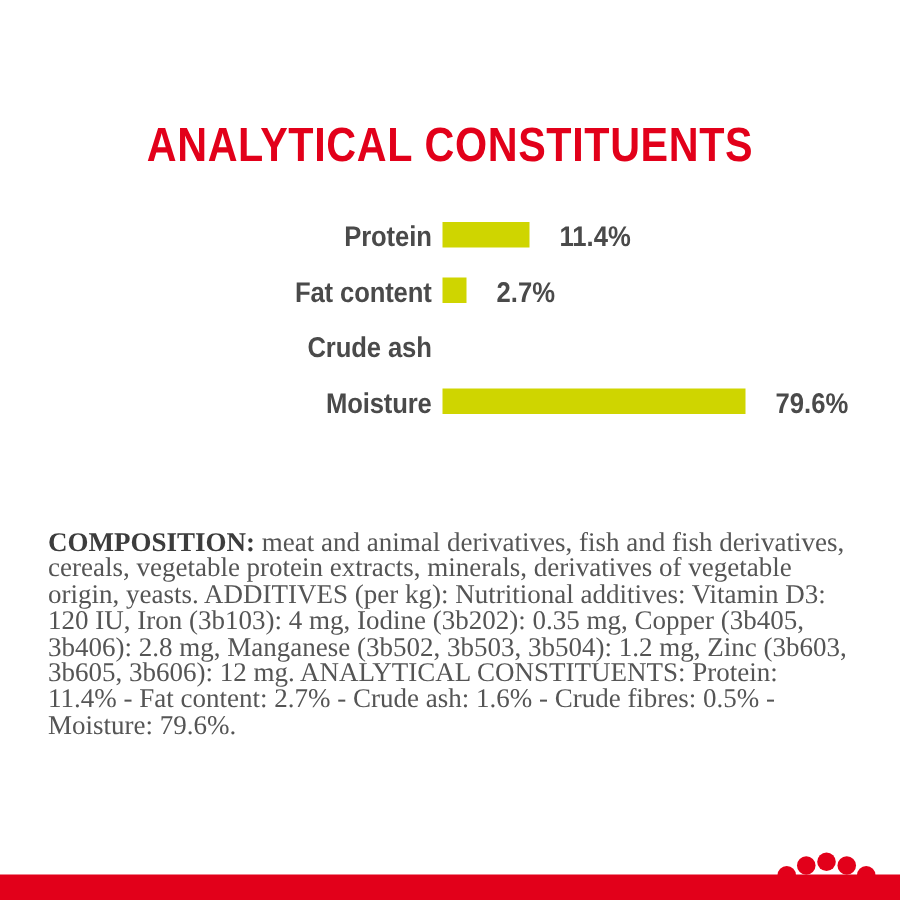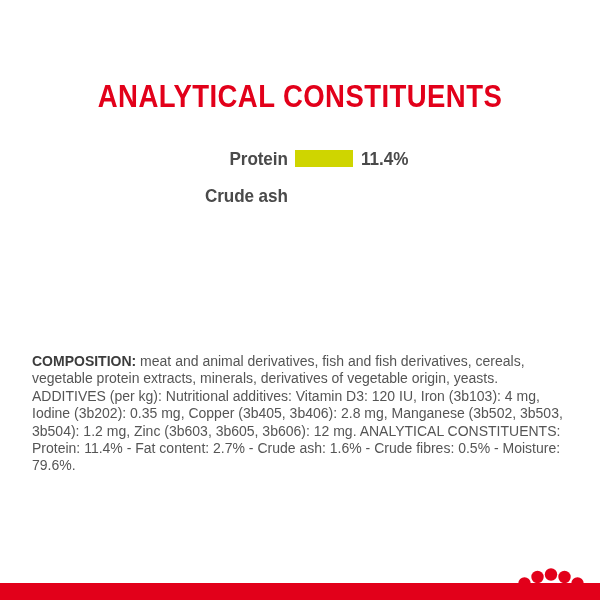--- a/index.html
+++ b/index.html
@@ -60,22 +60,23 @@
     font-family: "Liberation Sans Narrow", "Liberation Sans", sans-serif;
     font-weight: bold;
     font-size: 19px;
     letter-spacing: -0.1px;
     white-space: nowrap;
     transform: scaleX(0.9);
     transform-origin: right center;
   }
   .row-bar-wrap {
     display: flex;
-    align-items: center;
+    align-items: flex-start;
     flex: 1;
+    gap: 12px;
   }
   .row-bar {
     height: 17px;
     background: #cfd500;
     flex: 0 0 auto;
   }
   .row-value {
     color: #4a4a4a;
     font-family: "Liberation Sans Narrow", "Liberation Sans", sans-serif;
     font-weight: bold;
@@ -86,22 +87,22 @@
     transform-origin: left center;
   }
 
   
   .composition {
     position: absolute;
     top: 313px;
     left: 32px;
     width: 536px;
     color: #555555;
-    font-family: Liberation Sans, sans-serif;
-    font-size: 14px;
+    font-family: Liberation Serif, serif;
+    font-size: 18px;
     line-height: 17.4px;
     text-align: left;
   }
   .composition .lead {
     font-weight: bold;
     color: #3c3c3c;
   }
 
   
   .logo {
@@ -133,26 +134,40 @@
   <div class="chart">
 
     <div class="chart-row">
       <div class="row-label">Protein</div>
       <div class="row-bar-wrap">
         <div class="row-bar" style="width:58px"></div>
         <div class="row-value">11.4%</div>
       </div>
     </div>
 
+    <div class="chart-row">
+      <div class="row-label">Fat content</div>
+      <div class="row-bar-wrap">
+        <div class="row-bar" style="width:16px"></div>
+        <div class="row-value">2.7%</div>
+      </div>
+    </div>
 
     <div class="chart-row">
       <div class="row-label">Crude ash</div>
     </div>
 
 
+    <div class="chart-row">
+      <div class="row-label">Moisture</div>
+      <div class="row-bar-wrap">
+        <div class="row-bar" style="width:202px"></div>
+        <div class="row-value">79.6%</div>
+      </div>
+    </div>
 
   </div>
 
   <div class="composition">
     <span class="lead">COMPOSITION:</span><span> meat and animal derivatives, fish and fish derivatives, cereals, vegetable protein extracts, minerals, derivatives of vegetable origin, yeasts. ADDITIVES (per kg): Nutritional additives: Vitamin D3: 120 IU, Iron (3b103): 4 mg, Iodine (3b202): 0.35 mg, Copper (3b405, 3b406): 2.8 mg, Manganese (3b502, 3b503, 3b504): 1.2 mg, Zinc (3b603, 3b605, 3b606): 12 mg. ANALYTICAL CONSTITUENTS: Protein: 11.4% - Fat content: 2.7% - Crude ash: 1.6% - Crude fibres: 0.5% - Moisture: 79.6%.</span>
   </div>
 
   <div class="logo">
     <svg viewBox="0 0 70 48" width="70" height="48" aria-hidden="true">
       <g fill="#e2001a">

